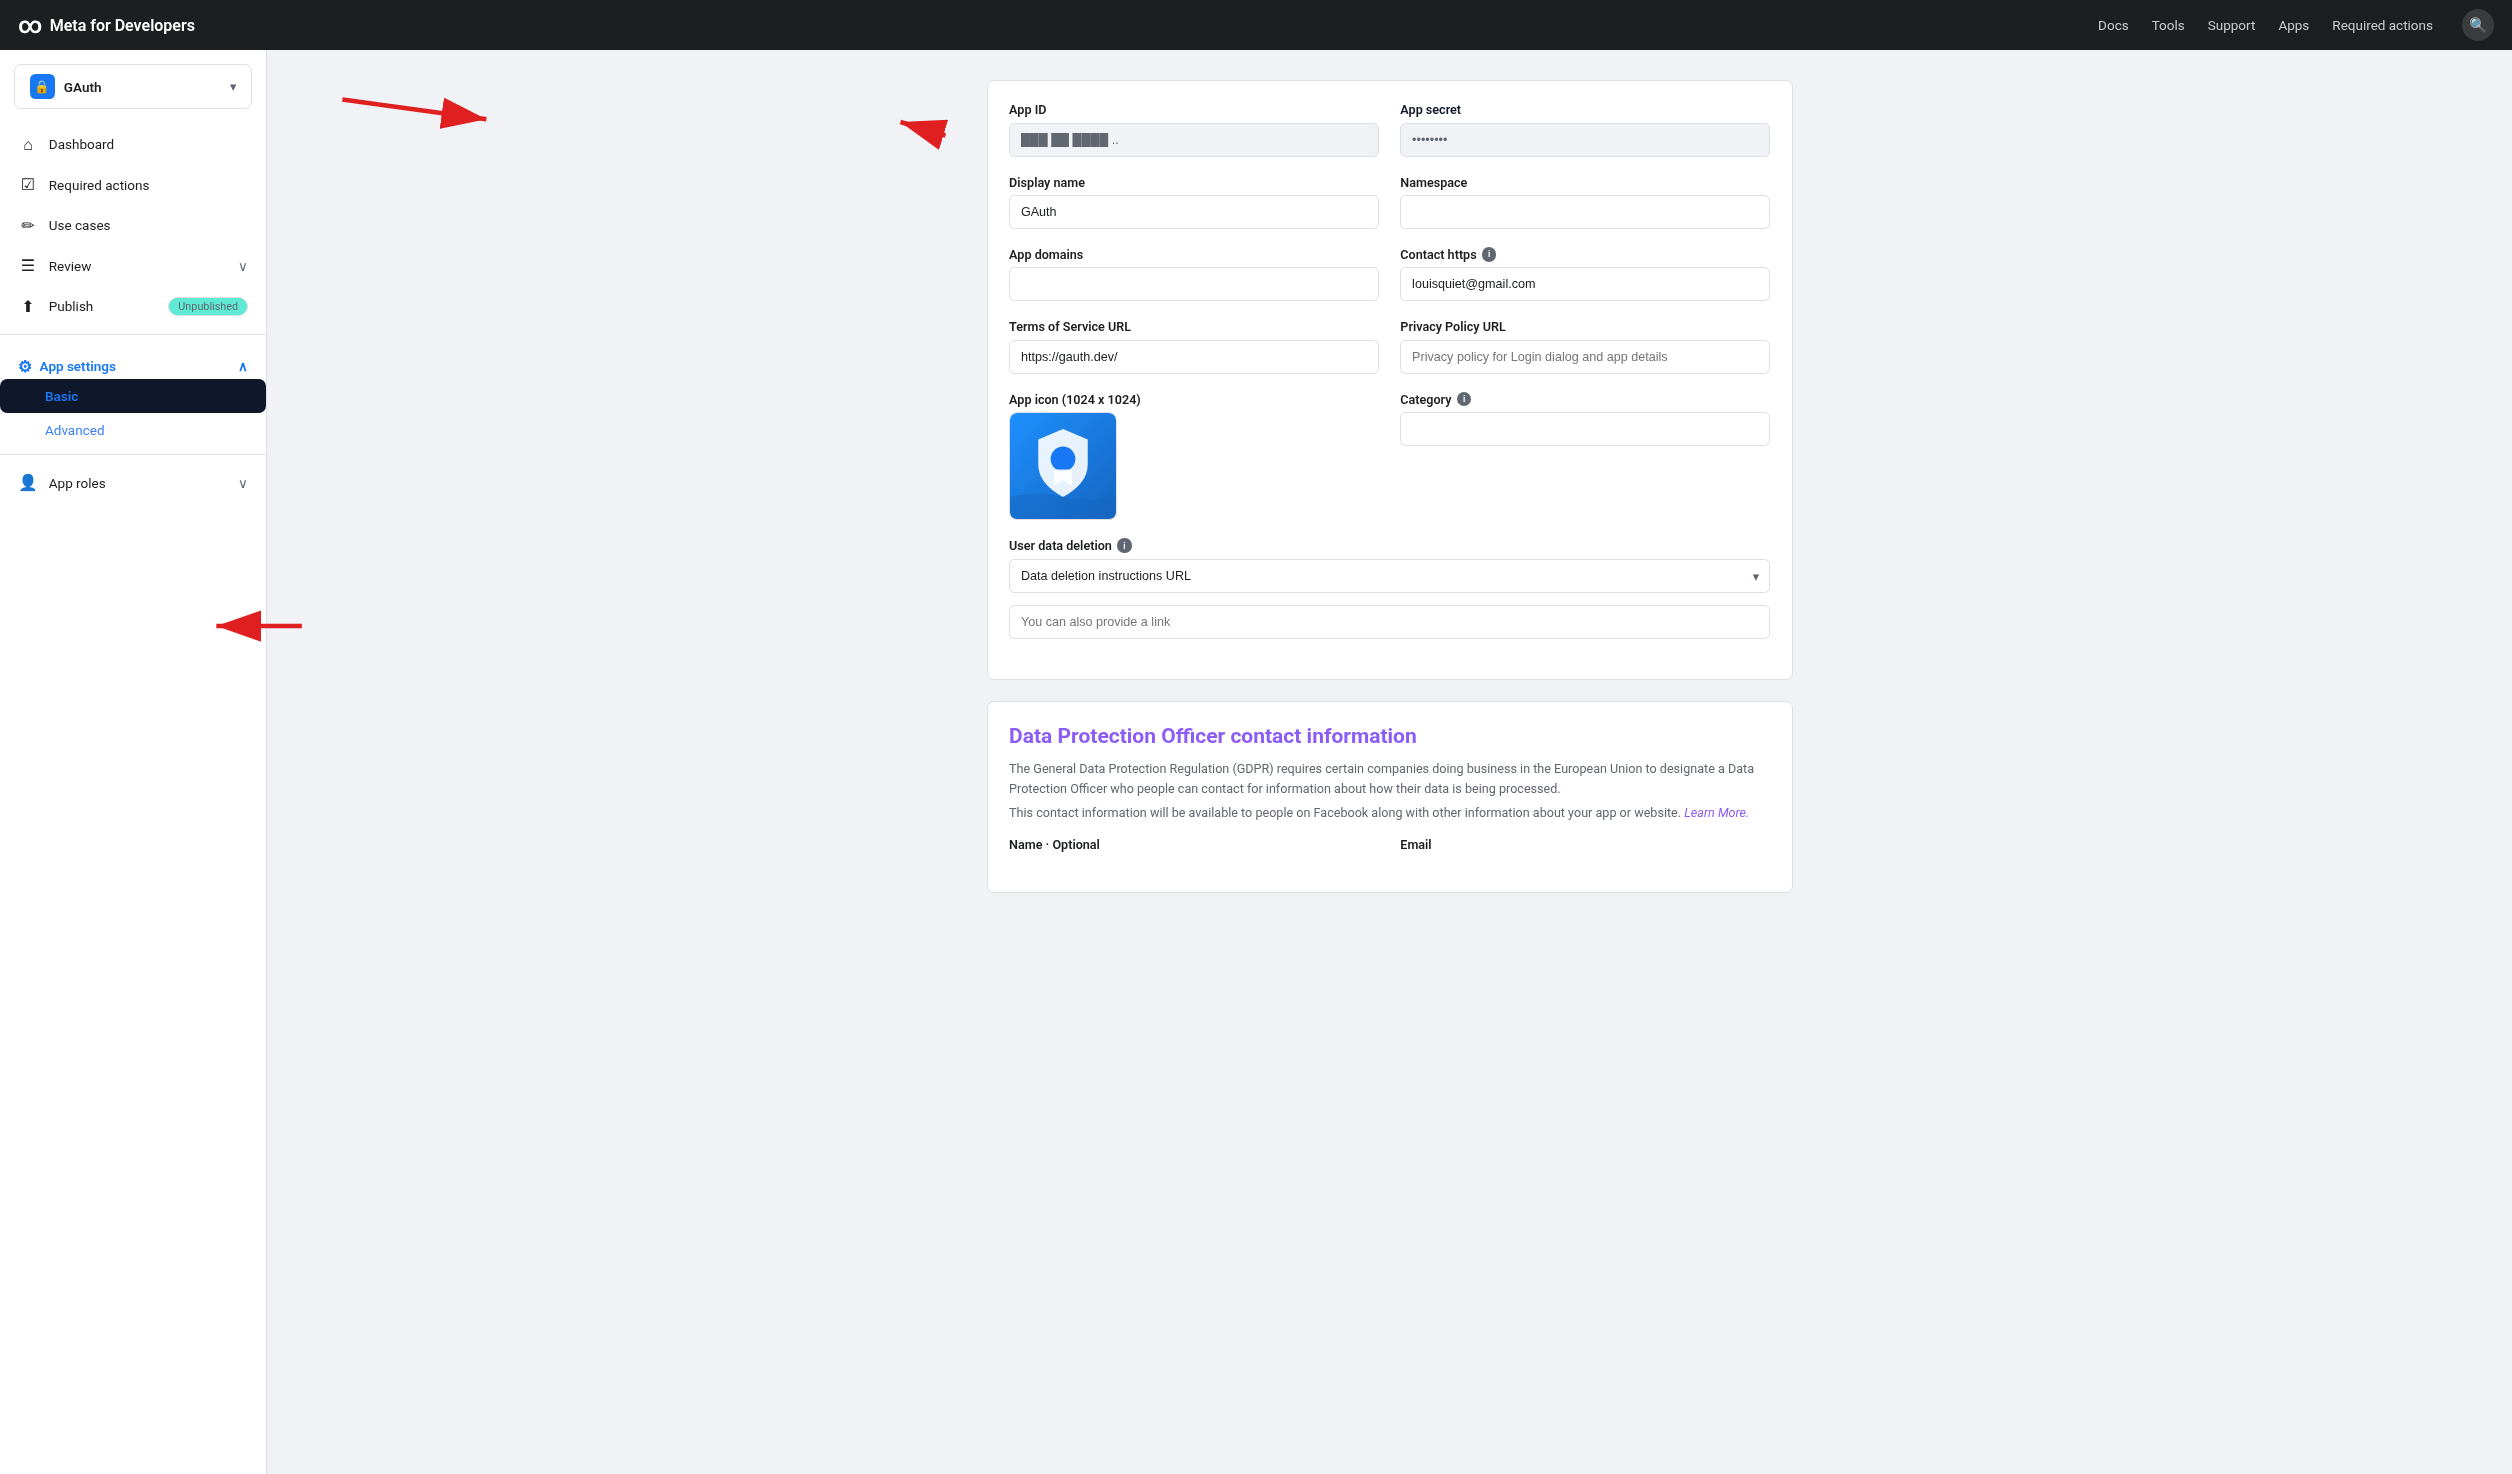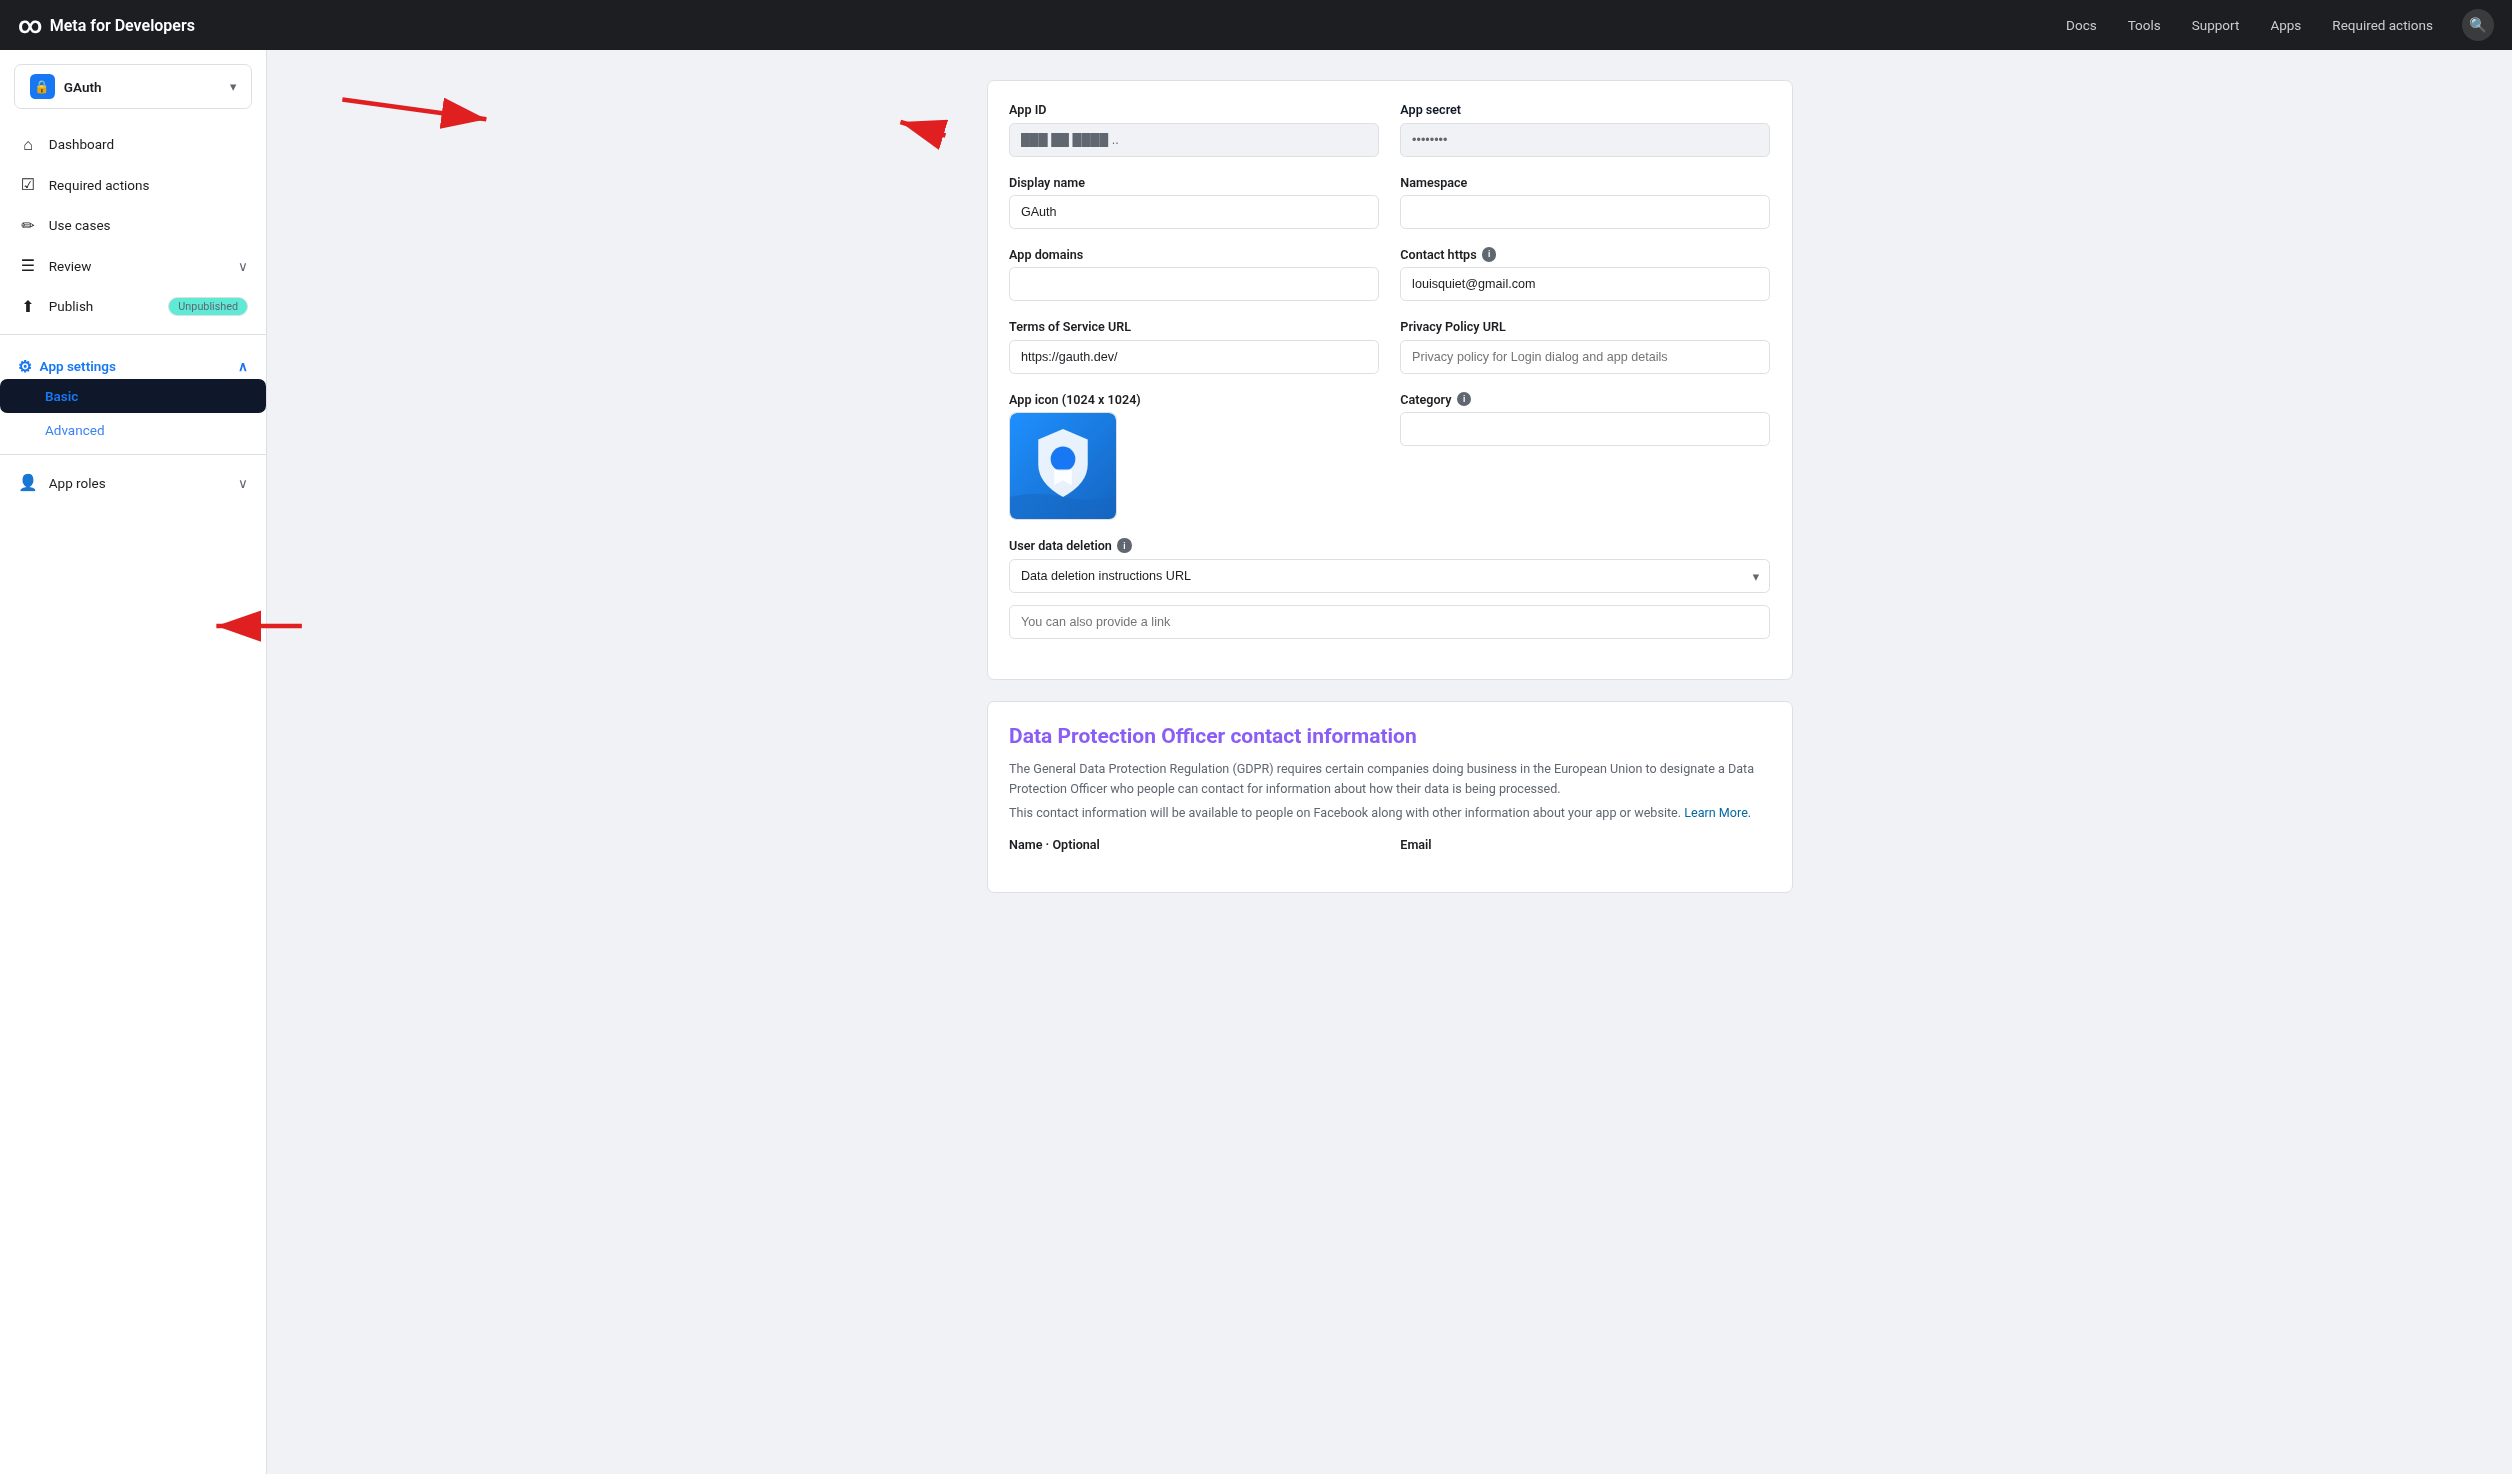--- a/index.html
+++ b/index.html
@@ -21,21 +21,21 @@
       display: flex;
       align-items: center;
       gap: 7.2px;
       color: #fff;
       font-size: 16px;
       font-weight: 600;
       white-space: nowrap;
     }
     .topnav-links {
       display: flex;
-      gap: 31px;
+      gap: 23px;
       margin-left: auto;
       text-align: right;
     }
     .topnav-links a {
       color: #ccc;
       text-decoration: none;
       font-size: 13.5px;
     }
     .topnav-search {
       width: 32px;
@@ -286,22 +286,23 @@
       color: #8b5cf6;
       margin-bottom: 10.8px;
     }
     .section-desc {
       font-size: 12.6px;
       color: #606770;
       line-height: 1.6;
       margin-bottom: 3.6px;
     }
     .section-desc a {
-      color: #0369a1;
+      color: #8b5cf6;
       text-decoration: none;
+      font-style: italic;
     }
 
     
     .page-wrapper {
       position: relative;
     }
 
     
     .publish-badge {
       font-size: 10.8px;

